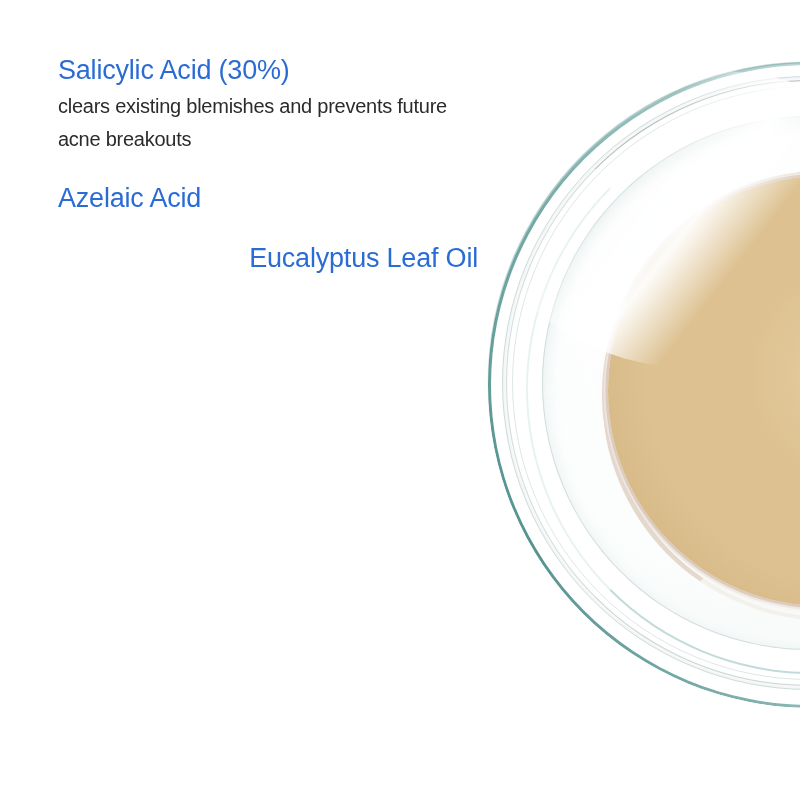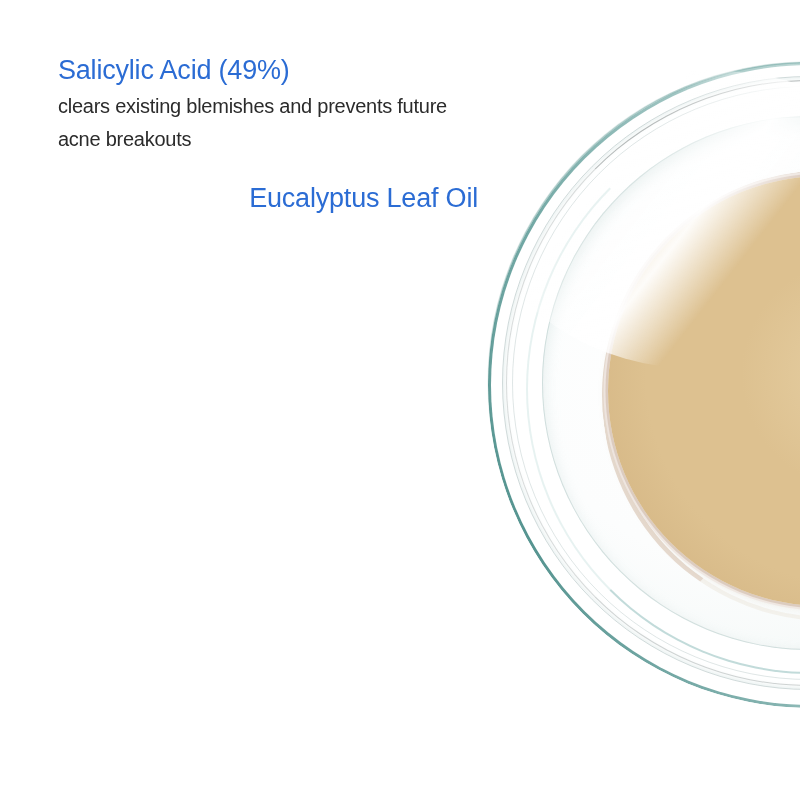--- a/index.html
+++ b/index.html
@@ -229,25 +229,26 @@
     <div class="serum-lip"></div>
     <div class="serum">
       
     </div>
     <div class="glass-glint"></div>
   </div>
 
   <div class="text-col">
 
     <div class="benefit-block">
-      <p class="benefit-title">Salicylic Acid (49%)</p>
+      <p class="benefit-title">Salicylic Acid (30%)</p>
       <p class="benefit-desc">clears existing blemishes and prevents future acne breakouts</p>
     </div>
 
     <div class="benefit-block">
+      <p class="benefit-title">Azelaic Acid</p>
     </div>
 
     <div class="benefit-block">
       <p class="benefit-title">Eucalyptus Leaf Oil</p>
     </div>
 
   </div>
 </div>
 
 </body></html>

